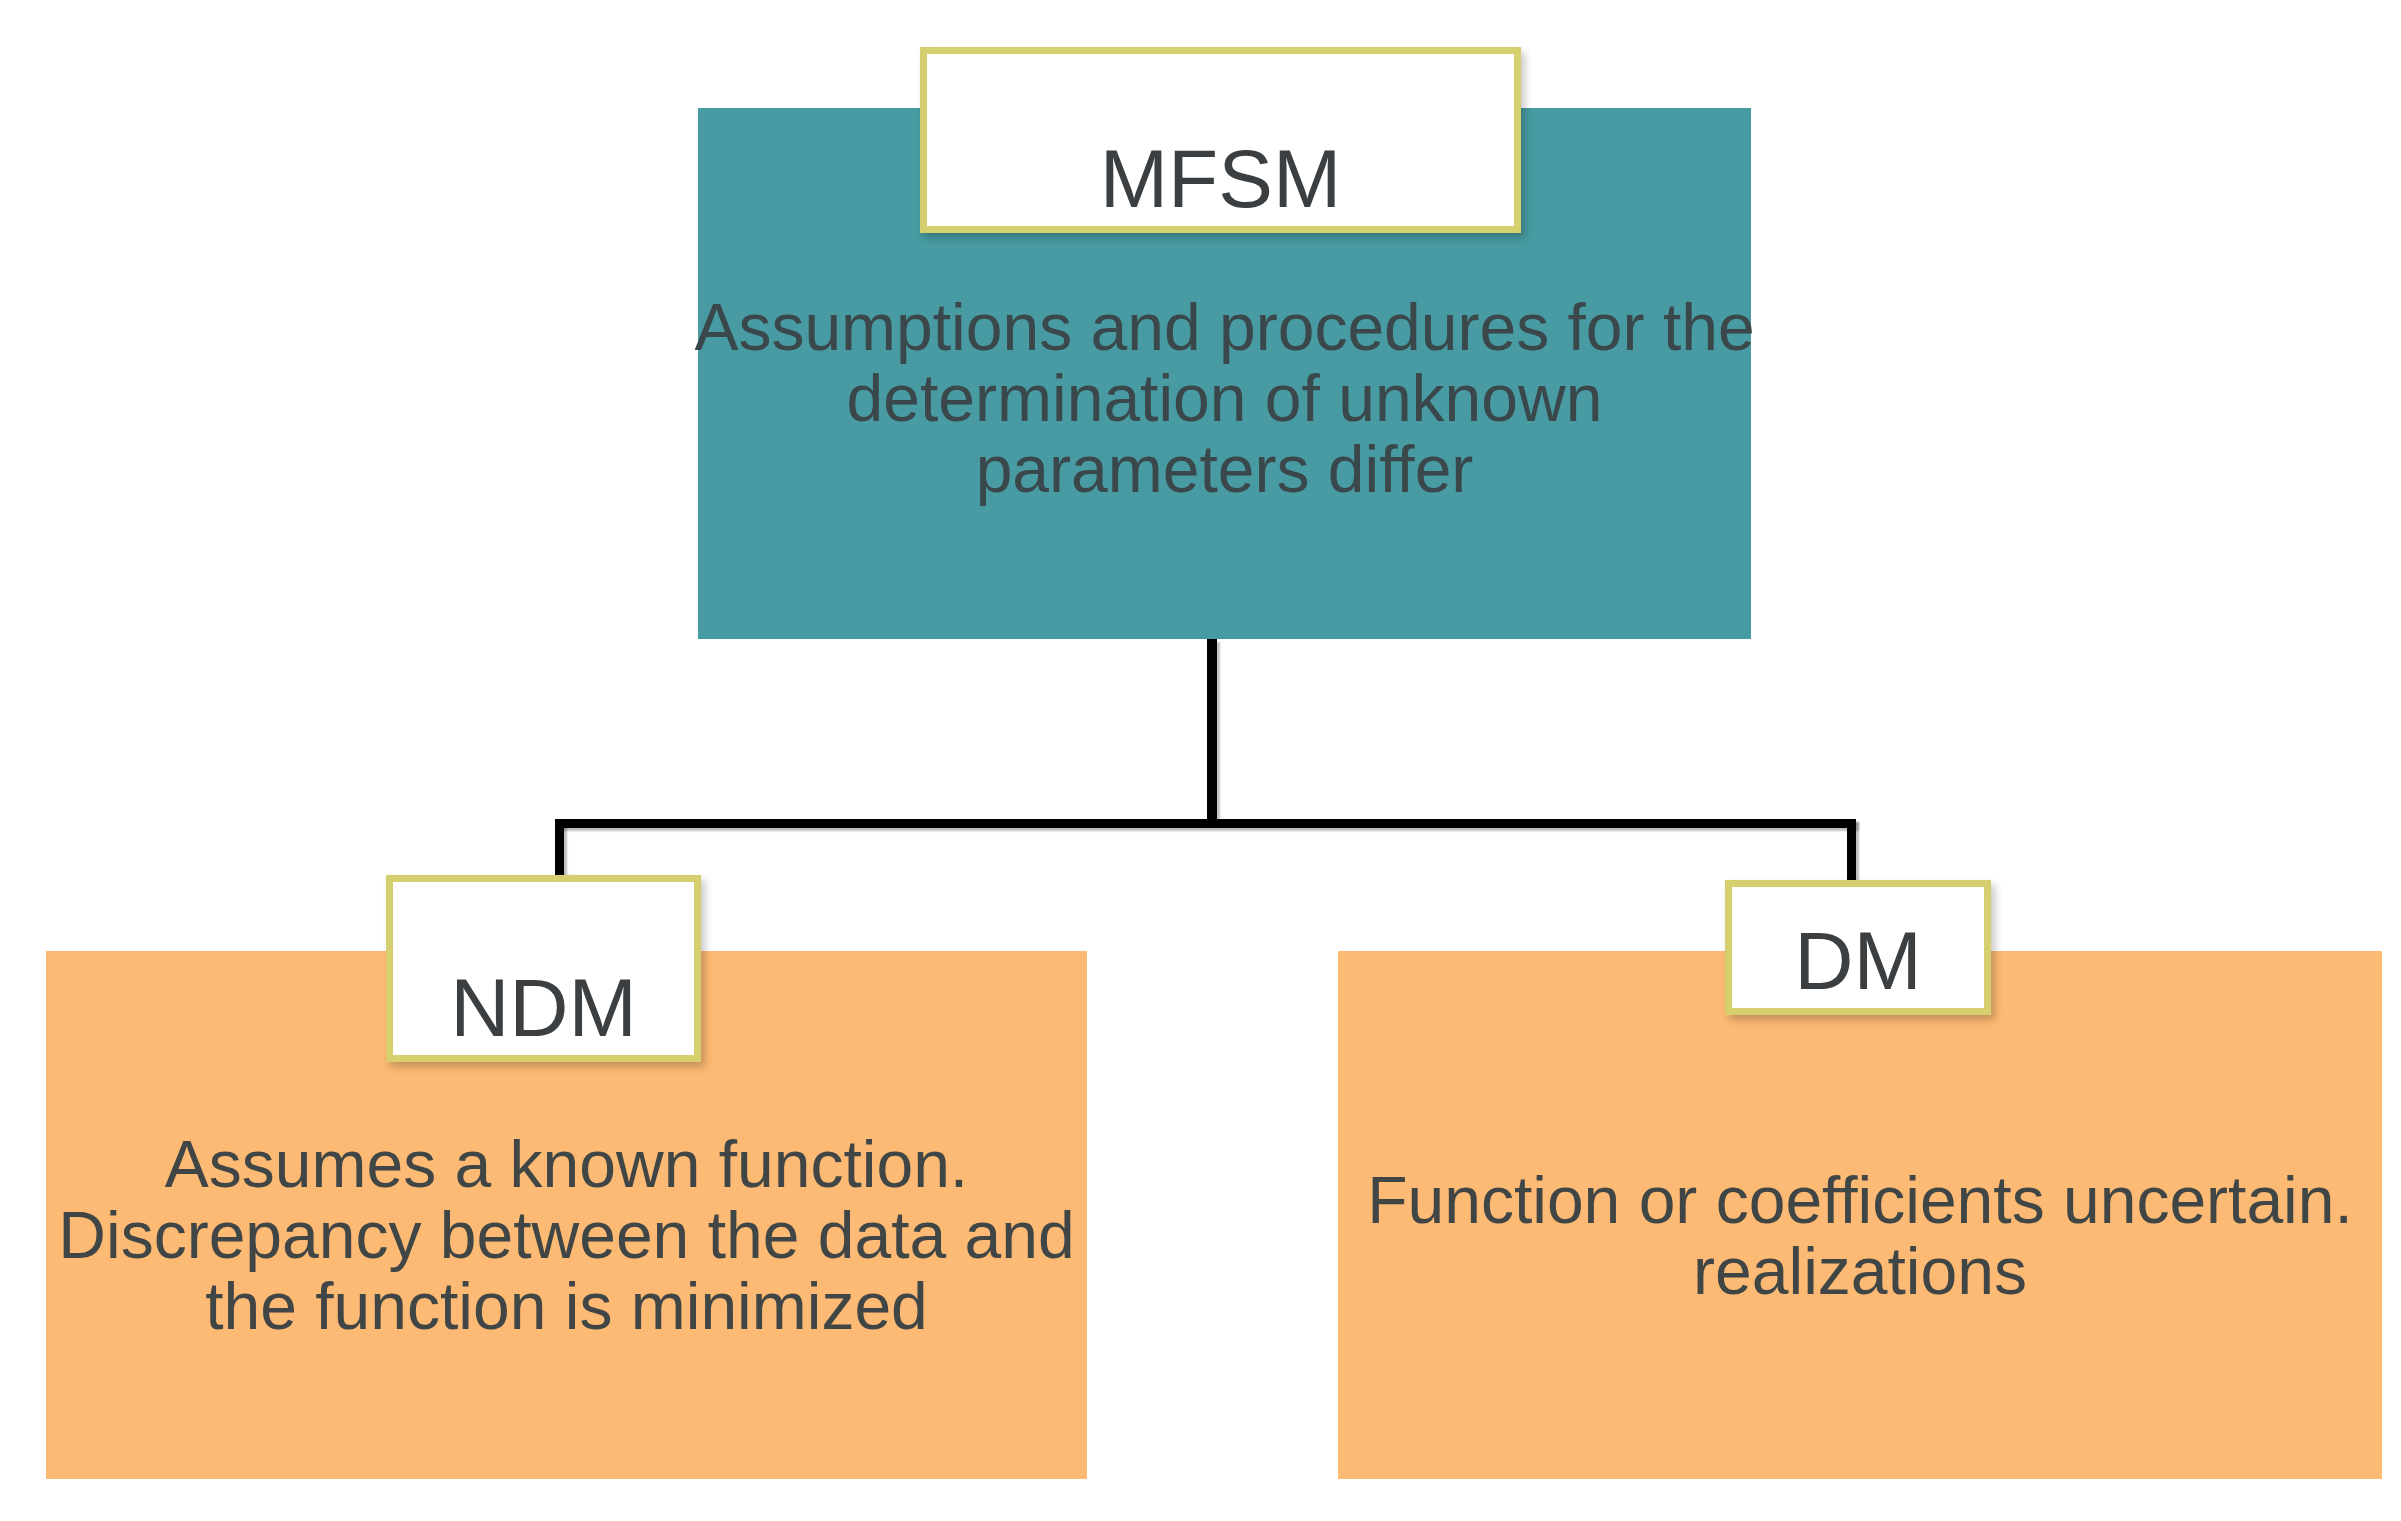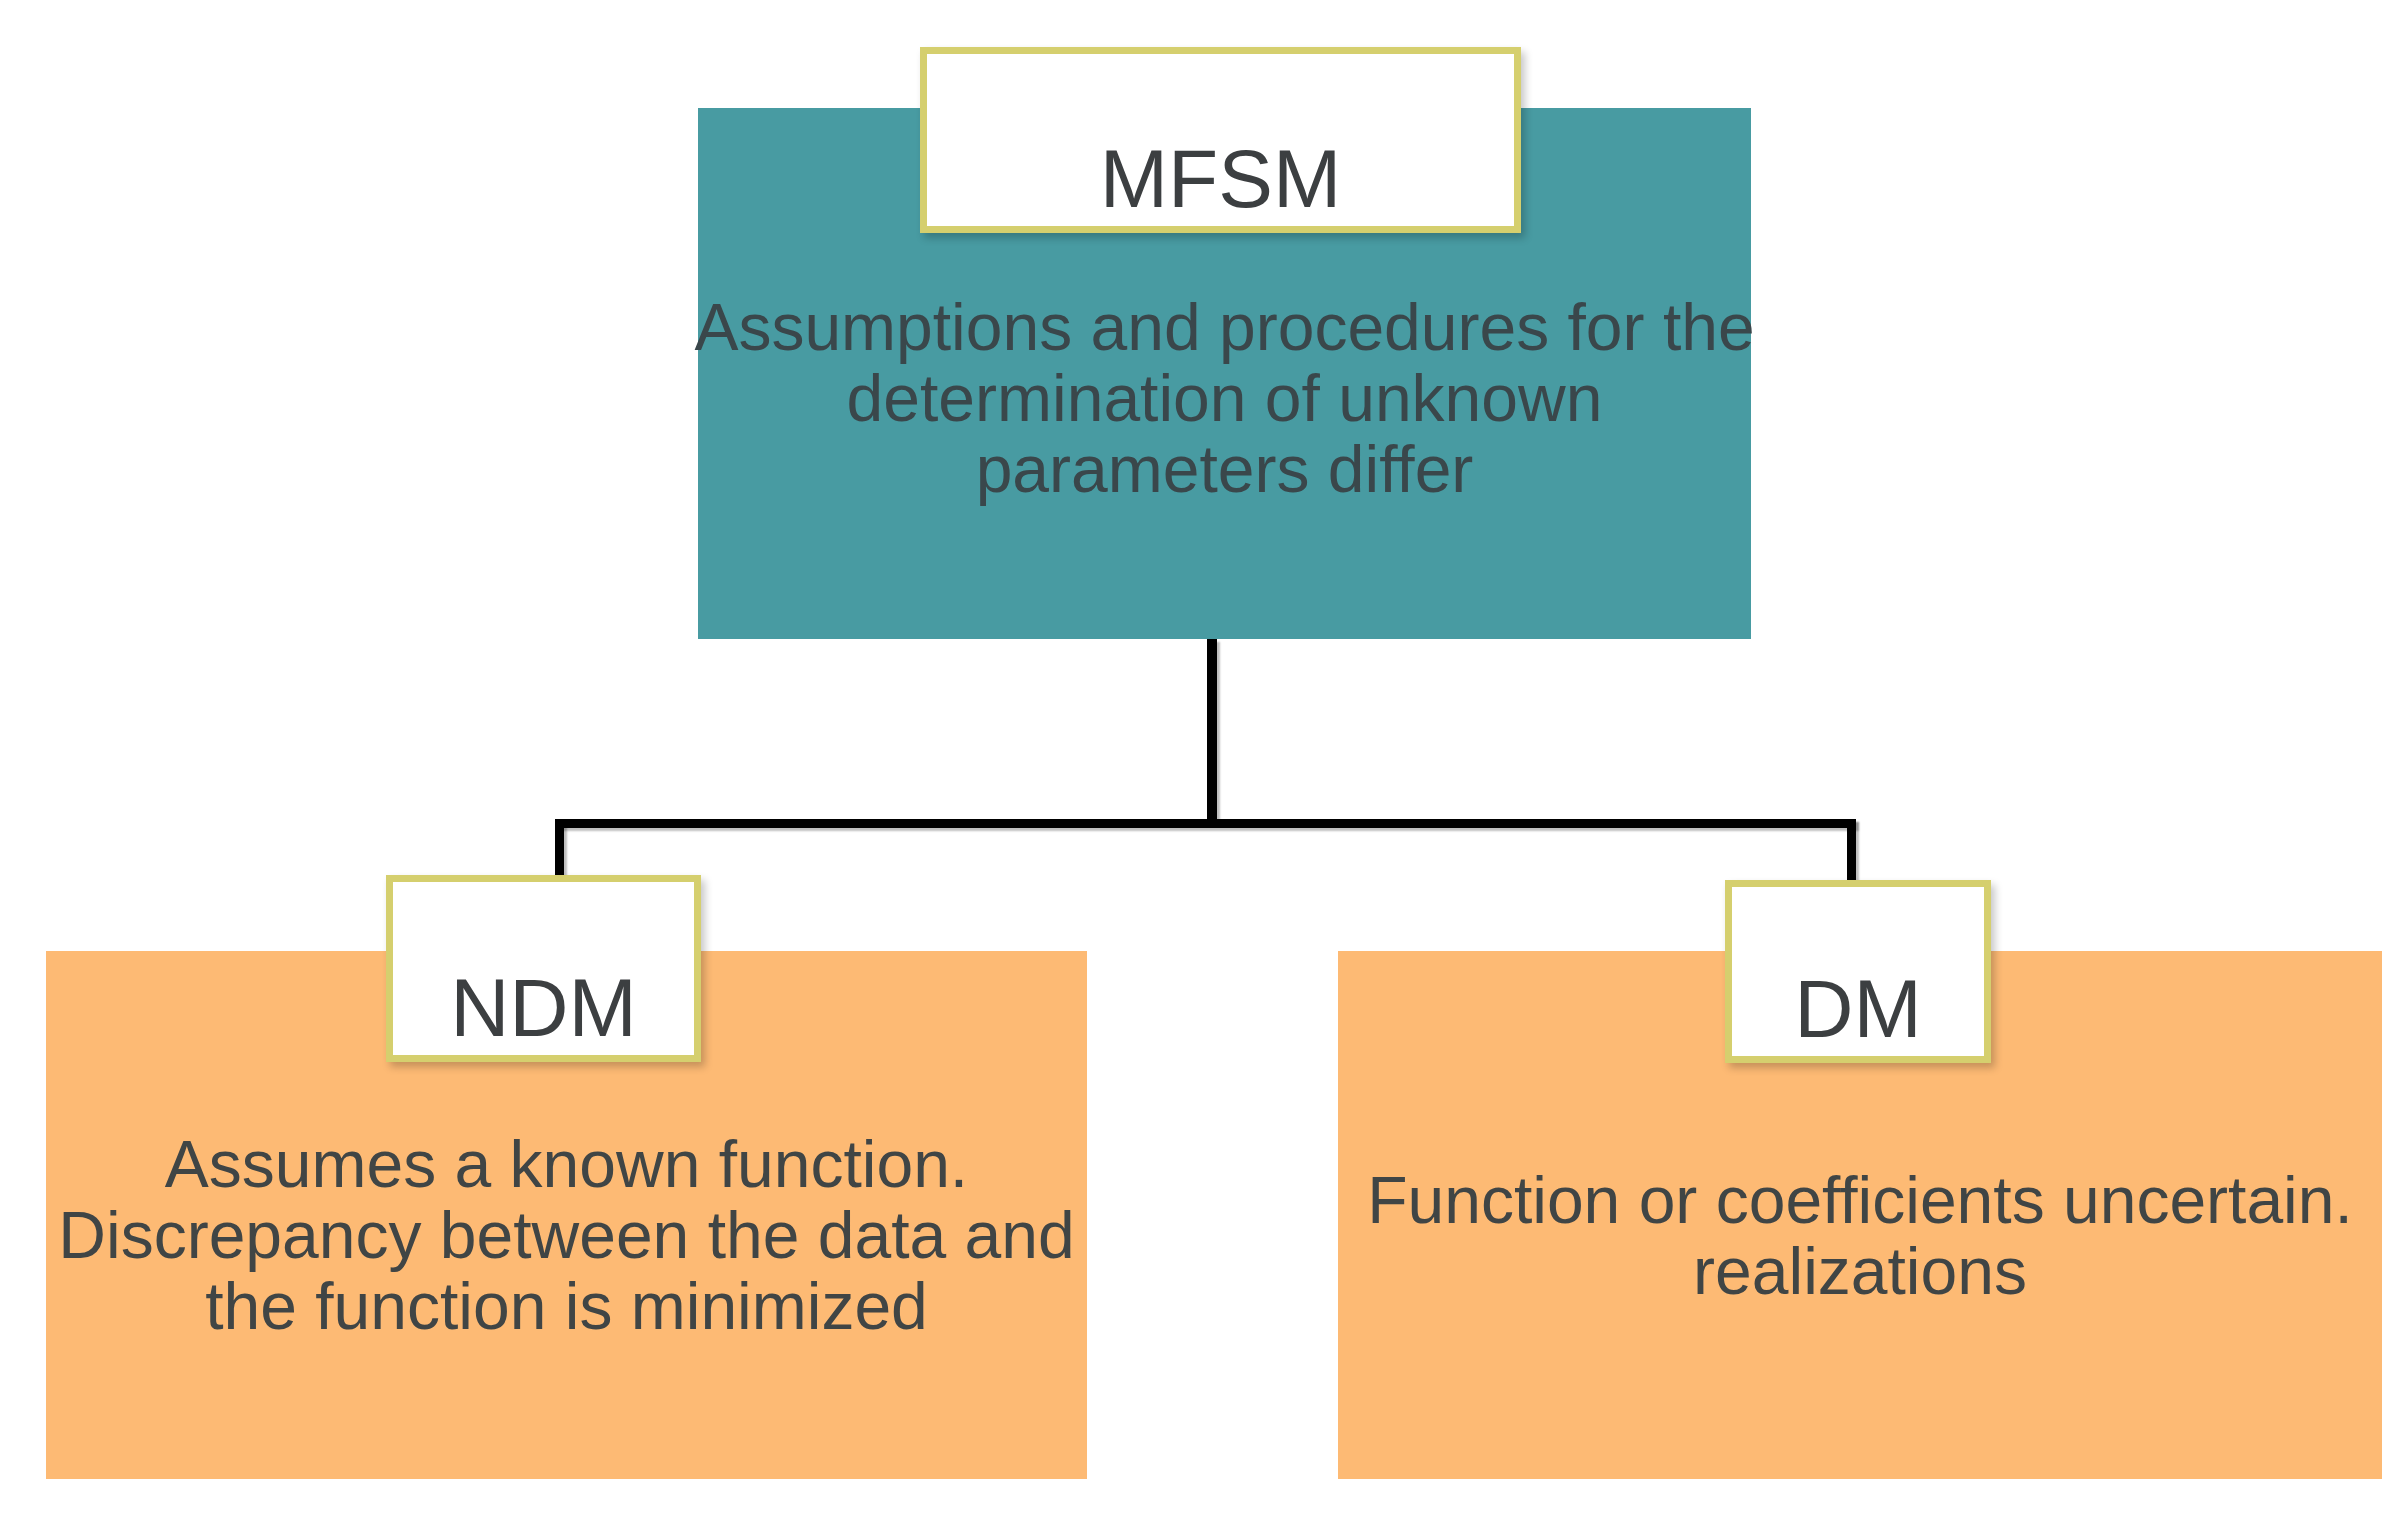--- a/index.html
+++ b/index.html
@@ -84,21 +84,21 @@
   .label-ndm {
     left: 386px;
     top: 875px;
     width: 315px;
     height: 187px;
   }
   .label-dm {
     left: 1725px;
     top: 880px;
     width: 266px;
-    height: 183px;
+    height: 135px;
   }
   .connector {
     position: absolute;
     z-index: 2;
     background: #000000;
     box-shadow: 2.6px 2.6px 1.7px rgba(0,0,0,0.25);
   }
   .conn-stem {
     left: 1207px;
     top: 639px;

